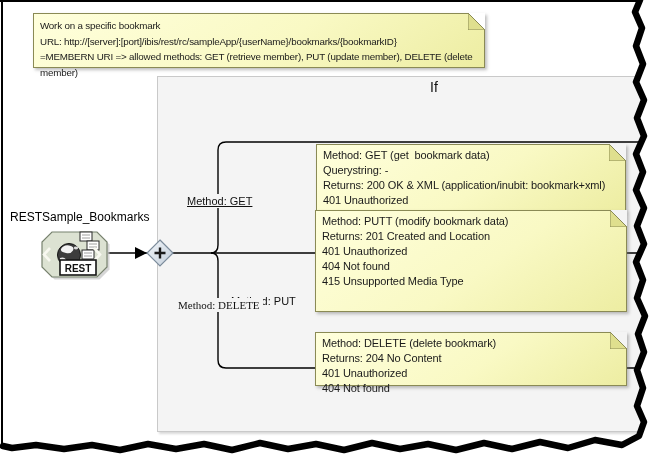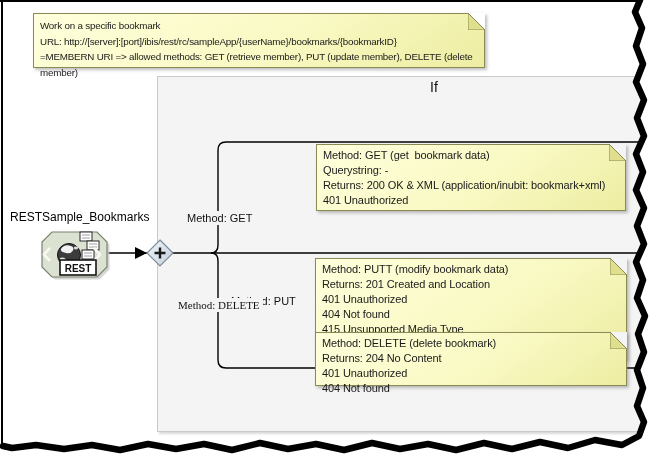--- a/index.html
+++ b/index.html
@@ -33,34 +33,34 @@
     border:1px solid #8a8a55;
     box-shadow:2px 2px 3px rgba(110,110,110,0.45);
     z-index:3;
     box-sizing:border-box;
     padding:3px 6px;
   }
   .note .ln{font-size:11px;line-height:15px;white-space:pre-wrap;letter-spacing:-0.1px;}
   #overview-note{left:33px;top:13px;width:452px;height:55px;padding:4px 6px;}
   #overview-note .ln{font-size:9.8px;line-height:15.5px;letter-spacing:-0.2px;}
   #get-note{left:316px;top:108px;width:310px;height:67px;margin-top:36px;}
-  #put-note{left:315px;top:210px;width:312px;height:102px;margin-top:48px;}
+  #put-note{left:315px;top:210px;width:312px;height:102px;}
   #delete-note{left:315px;top:332px;width:312px;height:54px;}
 
   .fold{position:absolute;top:-1px;right:-1px;}
   .fold .corner{fill:#f4f4f4;}
   .fold-on-white .corner{fill:#ffffff;}
   .fold .flap{fill:#dfdf8e;stroke:#8a8a55;stroke-width:1;}
 
   
   .edge-label{
     font-size:11px;color:#111;background:#f4f4f4;
     padding:1px 3px;z-index:3;white-space:nowrap;
   }
-  #label-get{left:184px;top:211px;}
+  #label-get{left:184px;top:194px;text-decoration:underline;}
   #label-put{left:228px;top:246px;margin-top:48px;}
   #label-delete{left:175px;top:298px;font-family:Liberation Serif, serif;}
 
   
   #source-label{left:10px;top:210px;width:132px;text-align:center;font-size:12px;z-index:3;color:#000;}
   #rest-icon{left:37px;top:228px;z-index:3;}
 
   #torn-edge{left:0;top:0;z-index:10;pointer-events:none;}
 </style>
 </head>

